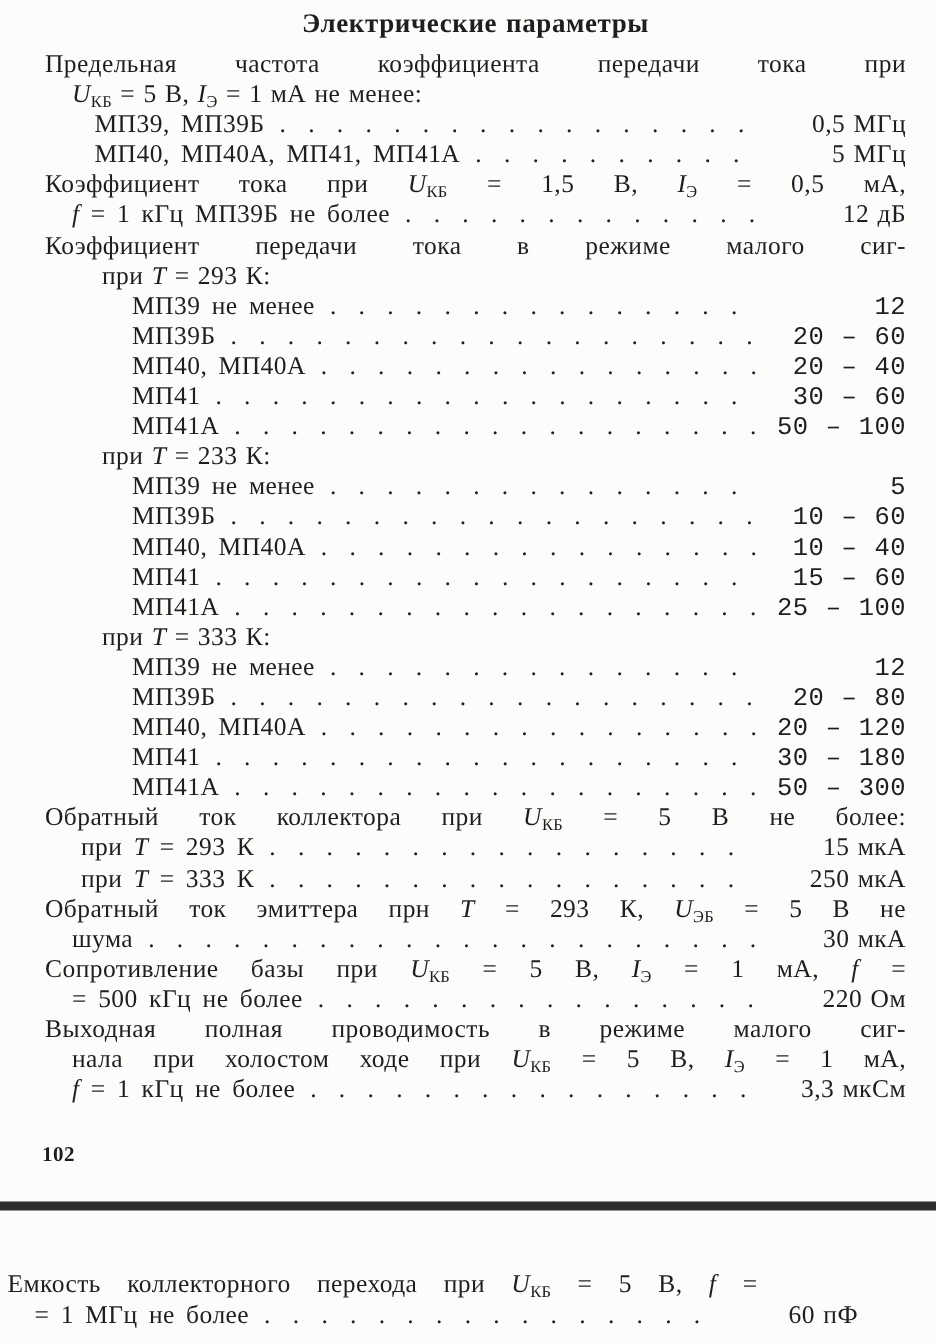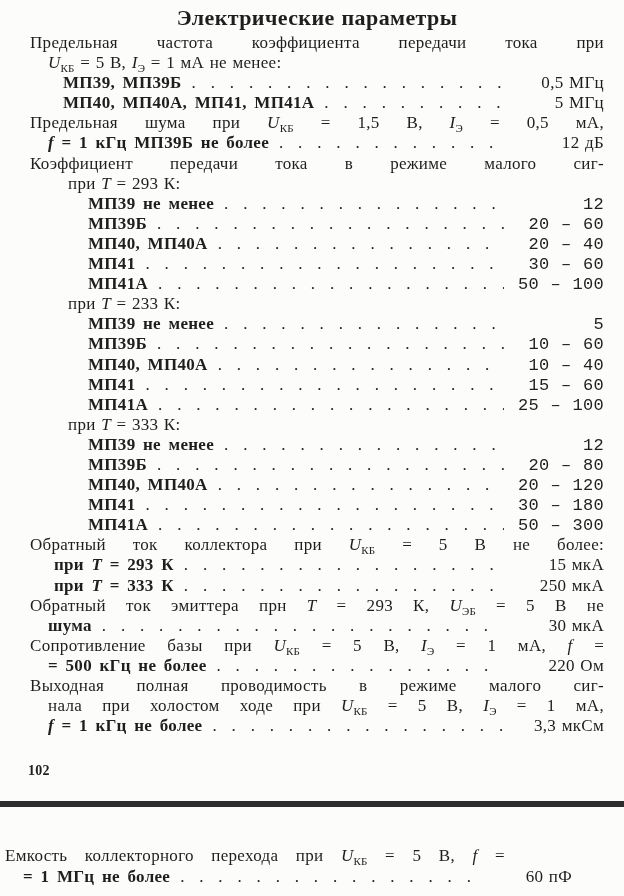--- a/index.html
+++ b/index.html
@@ -10,30 +10,30 @@
     background:#fcfcfa;
     color:#1e1e1e;
     font-family:"Liberation Serif","DejaVu Serif",serif;
     font-size:17px;
     letter-spacing:0.3px;
     word-spacing:1px;
     overflow:hidden;
   }
   .title{
     position:absolute;top:5px;left:30px;width:574px;
-    text-align:center;font-weight:bold;font-size:22px;letter-spacing:0.4px;
+    text-align:center;font-weight:bold;font-size:18px;letter-spacing:0.4px;
   }
   .top-block{position:absolute;left:30px;top:33px;width:574px;}
   .bottom-block{position:absolute;left:5px;top:845px;width:567px;}
   .line{height:20.1px;line-height:20.1px;white-space:nowrap;}
   .bottom-block .line{height:21px;line-height:21px;}
   .line.just{white-space:normal;text-align:justify;text-align-last:justify;}
   .line.w500{width:500px;}
   .dotted{display:flex;align-items:baseline;}
-  .dotted .label{flex:0 0 auto;white-space:nowrap;word-spacing:3px;font-weight:bold;}
+  .dotted .label{flex:0 0 auto;white-space:nowrap;word-spacing:3px;}
   .dots{
     flex:1 1 auto;overflow:hidden;white-space:nowrap;
     word-spacing:10px;margin:0 4px 0 10px;
   }
   .val{flex:0 0 96px;white-space:nowrap;}
   .val.u{text-align:right;}
   .val.n{text-align:right;font-family:Liberation Mono, monospace;}
   .ind1{margin-left:18px;}
   .ind2{margin-left:33px;}
   .ind3{margin-left:38px;}
@@ -55,21 +55,21 @@
       <div class="line ind2 dotted">
         <span class="label"><span>МП39, МП39Б</span></span>
         <span class="dots">. . . . . . . . . . . . . . . . . . . . . . . . . . . . . . . . . . . . . . . .</span>
         <span class="val u">0,5 МГц</span>
       </div>
       <div class="line ind2 dotted">
         <span class="label"><span>МП40, МП40А, МП41, МП41А</span></span>
         <span class="dots">. . . . . . . . . . . . . . . . . . . . . . . . . . . . . . . . . . . . . . . .</span>
         <span class="val u">5 МГц</span>
       </div>
-      <div class="line ind0 just"><span class="label"><span>Предельная шума при </span><span class="it">U</span><span class="sub">КБ</span><span> = 1,5 В, </span><span class="it">I</span><span class="sub">Э</span><span> = 0,5 мА,</span></span></div>
+      <div class="line ind0 just"><span class="label"><span>Коэффициент тока при </span><span class="it">U</span><span class="sub">КБ</span><span> = 1,5 В, </span><span class="it">I</span><span class="sub">Э</span><span> = 0,5 мА,</span></span></div>
       <div class="line ind1 dotted">
         <span class="label"><span class="it">f</span><span> = 1 кГц МП39Б не более</span></span>
         <span class="dots">. . . . . . . . . . . . . . . . . . . . . . . . . . . . . . . . . . . . . . . .</span>
         <span class="val u">12 дБ</span>
       </div>
       <div class="line ind0 just"><span class="label"><span>Коэффициент передачи тока в режиме малого сиг-</span></span></div>
       <div class="line ind3"><span class="label"><span>при </span><span class="it">T</span><span> = 293 К:</span></span></div>
       <div class="line ind4 dotted">
         <span class="label"><span>МП39 не менее</span></span>
         <span class="dots">. . . . . . . . . . . . . . . . . . . . . . . . . . . . . . . . . . . . . . . .</span>

